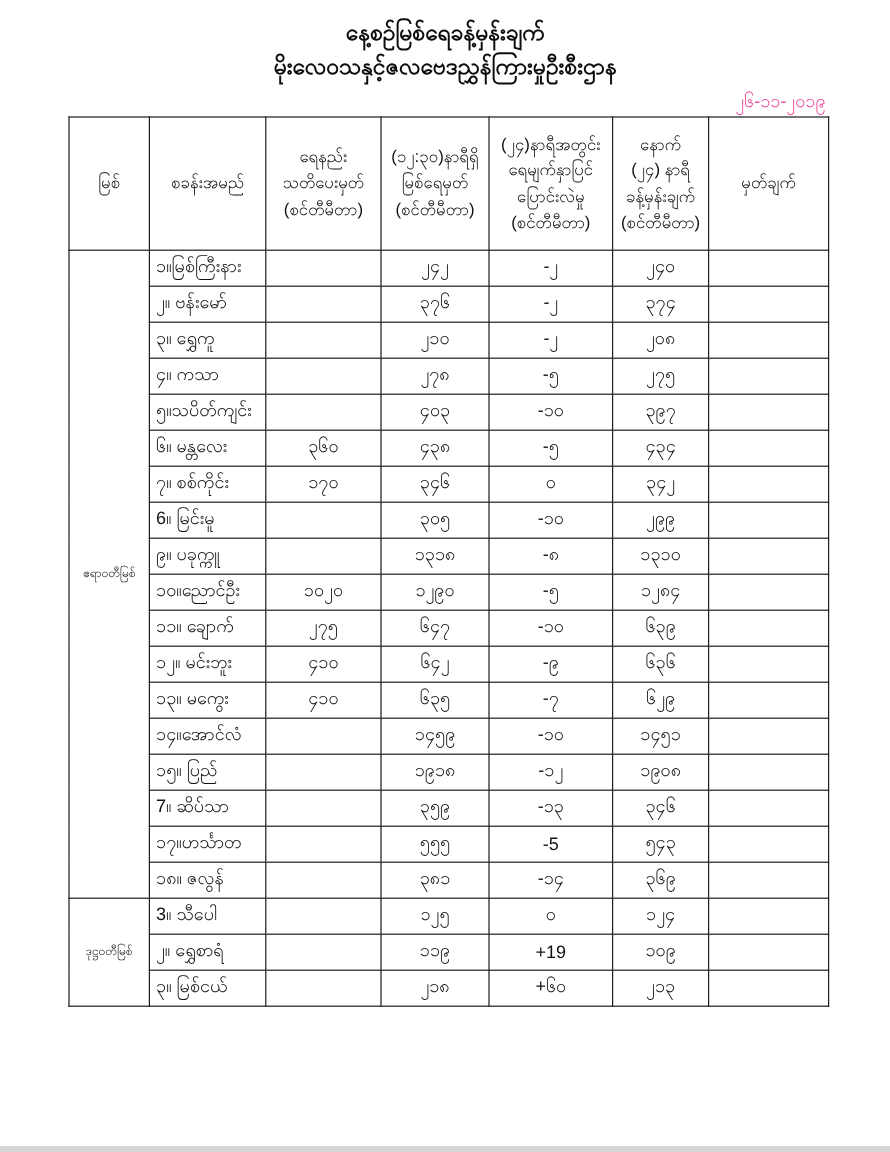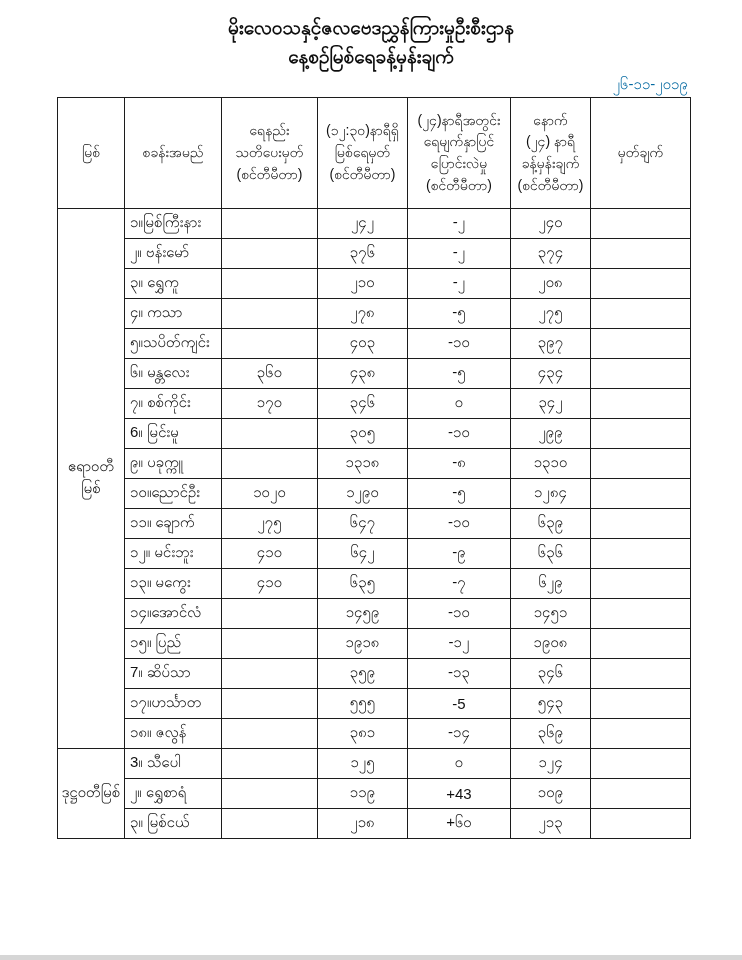--- a/index.html
+++ b/index.html
@@ -23,21 +23,21 @@
     font-size: 19px;
     line-height: 1.55;
     color: #0d0d0d;
   }
   .date-line {
     text-align: right;
     padding-right: 54px;
     font-size: 15px;
     margin-top: 2px;
     margin-bottom: 1px;
-    color: #0369a1;
+    color: #ec4899;
   }
   table.river-table {
     border-collapse: collapse;
     table-layout: fixed;
     margin-left: 57px;
     width: 633px;
   }
   .river-table th, .river-table td {
     border: 1.6px solid #1c1c1c;
     padding: 0 3px;
@@ -60,40 +60,40 @@
   td.station {
     text-align: left;
     padding-left: 5px;
     white-space: nowrap;
   }
   td.num {
     text-align: center;
   }
   td.river-cell {
     text-align: center;
-    font-size: 15px;
+    font-size: 10px;
     vertical-align: middle;
   }
   .photo-bottom-edge {
     position: absolute;
     left: 0;
     bottom: 0;
     width: 742px;
     height: 5px;
     background: #d6d6d6;
   }
 </style>
 </head>
 <body>
 
 <div class="page">
 
   <div class="title-block">
+    <div>နေ့စဉ်မြစ်ရေခန့်မှန်းချက်</div>
     <div>မိုးလေဝသနှင့်ဇလဗေဒညွှန်ကြားမှုဦးစီးဌာန</div>
-    <div>နေ့စဉ်မြစ်ရေခန့်မှန်းချက်</div>
   </div>
 
   <div class="date-line">၂၆-၁၁-၂၀၁၉</div>
 
   <table class="river-table">
     <colgroup>
       <col style="width:67px">
         <col style="width:97px">
         <col style="width:96px">
       <col style="width:90px">
@@ -274,21 +274,21 @@
           <td class="num"></td>
           <td class="num">၁၂၅</td>
           <td class="num">၀</td>
           <td class="num">၁၂၄</td>
           <td class="num"></td>
         </tr>
         <tr>
           <td class="station">၂။ ရွှေစာရံ</td>
           <td class="num"></td>
           <td class="num">၁၁၉</td>
-          <td class="num">+43</td>
+          <td class="num">+19</td>
           <td class="num">၁၀၉</td>
           <td class="num"></td>
         </tr>
         <tr>
           <td class="station">၃။ မြစ်ငယ်</td>
           <td class="num"></td>
           <td class="num">၂၁၈</td>
           <td class="num">+၆၀</td>
           <td class="num">၂၁၃</td>
           <td class="num"></td>

